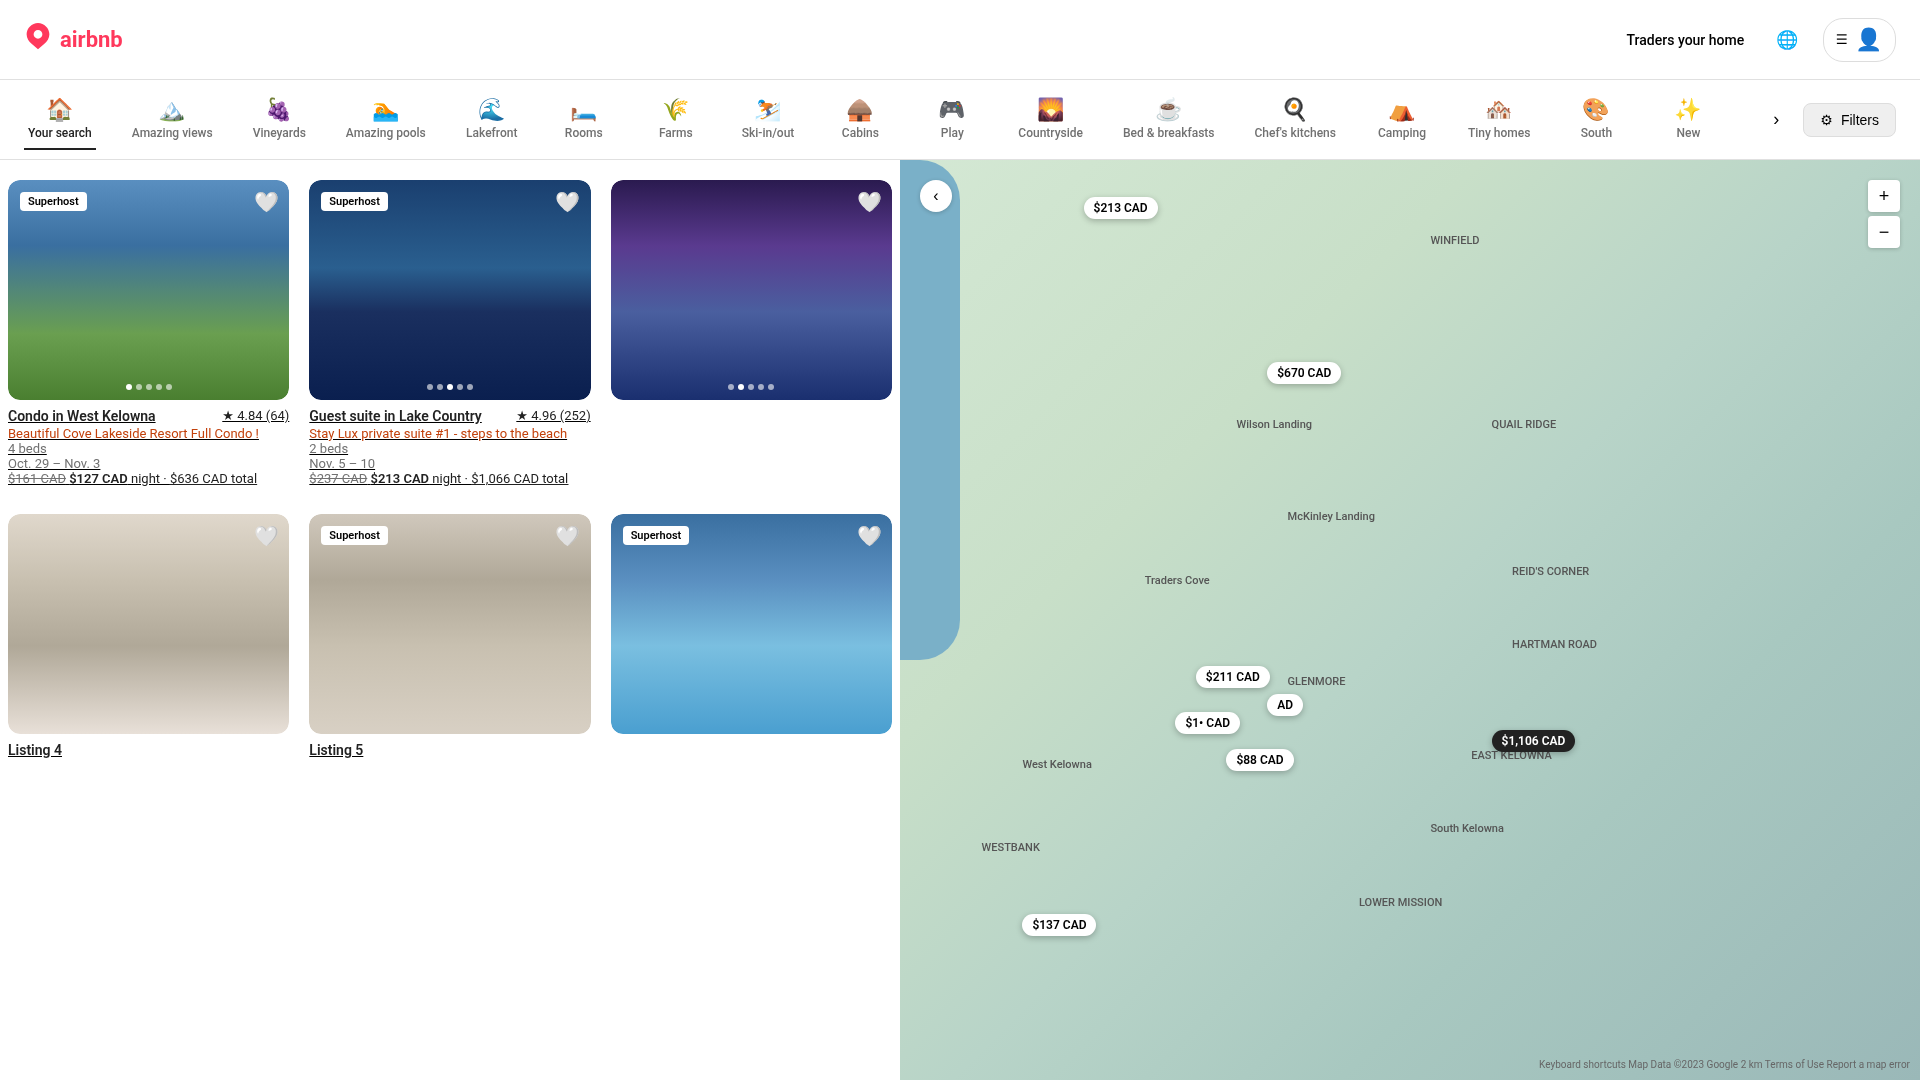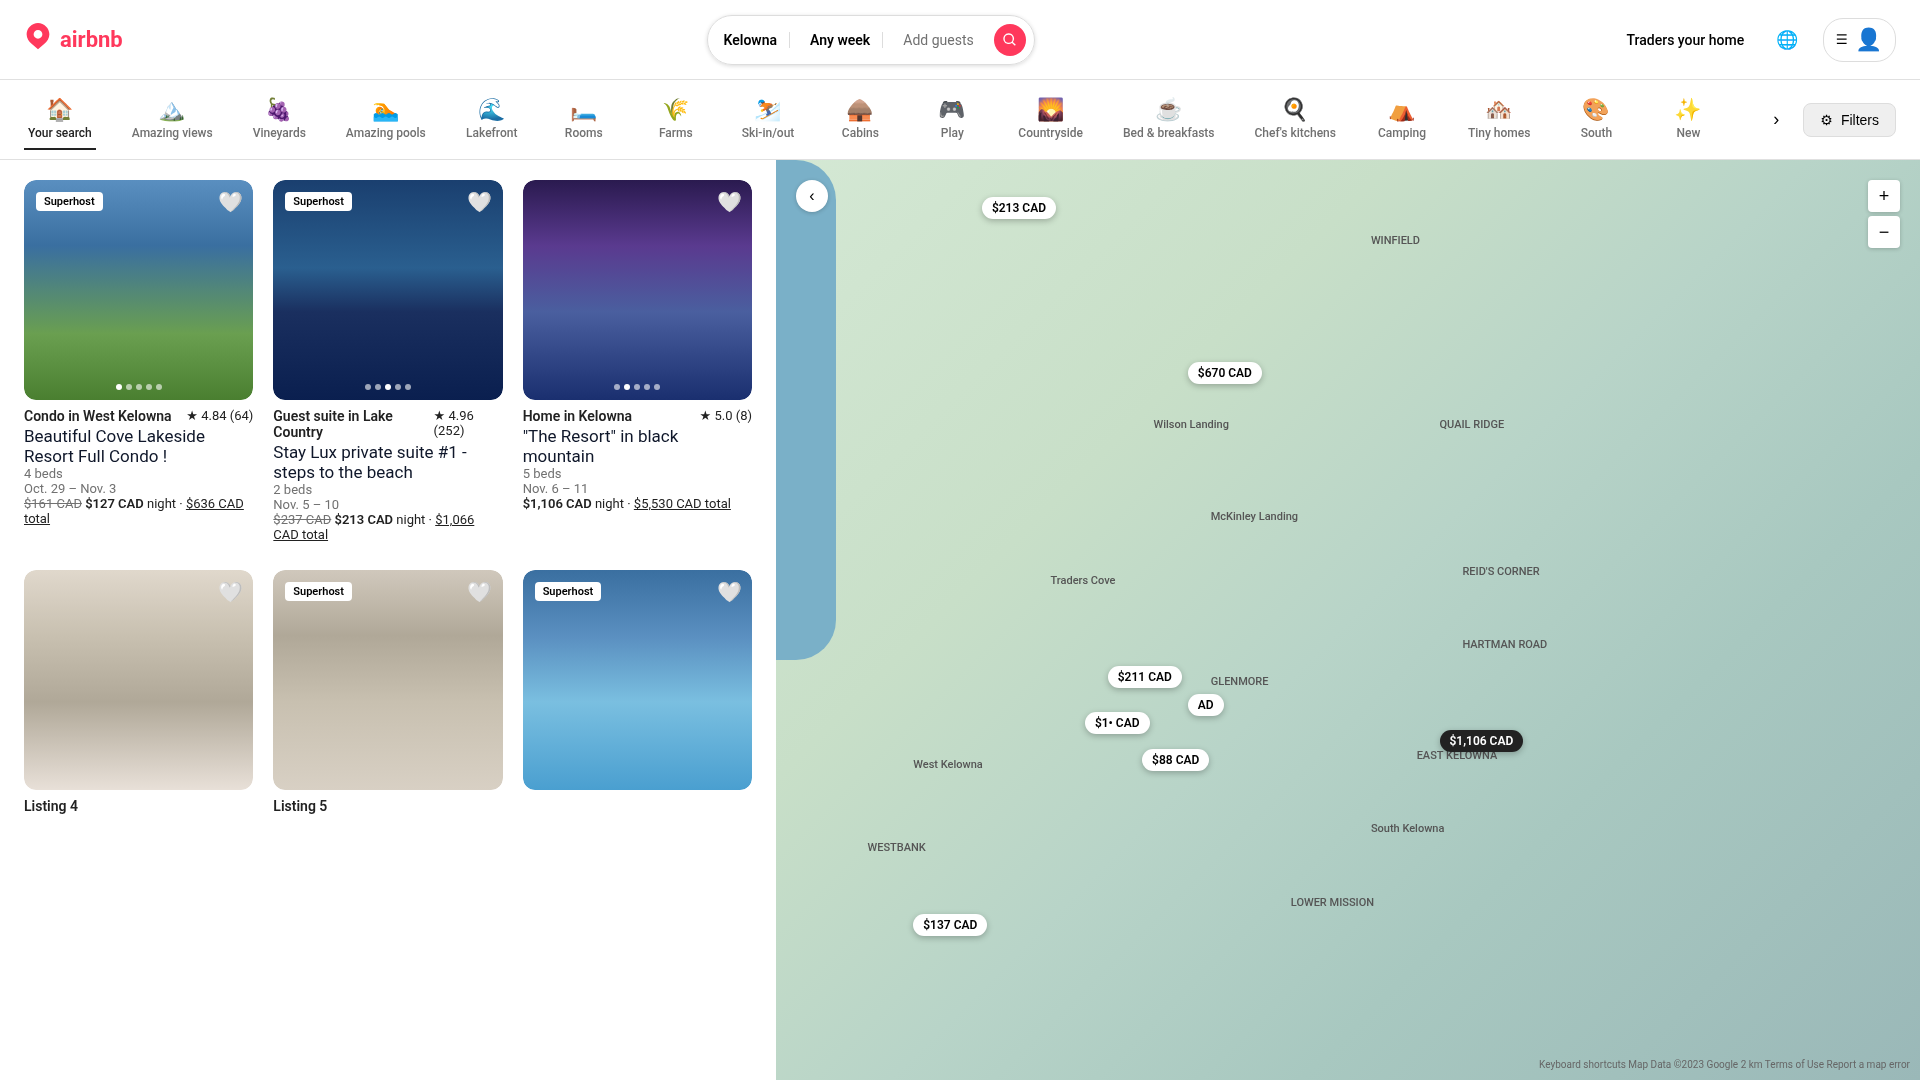--- a/index.html
+++ b/index.html
@@ -44,21 +44,21 @@
     .category-item.active { border-bottom: 2px solid #222; }
     .category-icon { font-size: 22px; color: #717171; }
     .category-item.active .category-icon { color: #222; }
     .category-label { font-size: 12px; color: #717171; white-space: nowrap; font-weight: 500; }
     .category-item.active .category-label { color: #222; }
     .category-next-btn { background: none; border: none; cursor: pointer; padding: 8px; font-size: 18px; }
     .filters-btn { display: flex; align-items: center; gap: 8px; border: 1px solid #ddd; border-radius: 8px; padding: 8px 16px; cursor: pointer; font-size: 14px; font-weight: 500; margin-left: 16px; }
 
     
     .main { padding-top: 160px; display: flex; height: 1080px; }
-    .listings { width: 776px; overflow-y: auto; padding: 20px 24px; }
+    .listings { width: 900px; overflow-y: auto; padding: 20px 8px; text-decoration: underline; }
     .listings-grid { display: grid; grid-template-columns: repeat(3, 1fr); gap: 20px; }
 
     
     .listing-card { cursor: pointer; }
     .listing-img-container { position: relative; border-radius: 12px; overflow: hidden; }
     .listing-img-placeholder { width: 100%; height: 220px; border-radius: 12px; overflow: hidden; position: relative; }
     .superhost-badge {
       position: absolute; top: 12px; left: 12px; background: #fff;
       border-radius: 4px; padding: 3px 8px; font-size: 11px; font-weight: 600; z-index: 2;
     }
@@ -66,21 +66,21 @@
       position: absolute; top: 10px; right: 10px; background: none; border: none;
       cursor: pointer; z-index: 2; font-size: 20px;
     }
     .listing-dots { position: absolute; bottom: 10px; left: 50%; transform: translateX(-50%); display: flex; gap: 4px; }
     .dot { width: 6px; height: 6px; border-radius: 50%; background: rgba(255,255,255,0.6); }
     .dot.active { background: #fff; }
     .listing-info { padding: 8px 0; }
     .listing-title-row { display: flex; justify-content: space-between; align-items: flex-start; }
     .listing-title { font-size: 14px; font-weight: 600; color: #222; }
     .listing-rating { font-size: 13px; color: #222; display: flex; align-items: center; gap: 3px; }
-    .listing-subtitle { font-size: 17px; color: #0f172a; margin-top: 2px; }
+    .listing-subtitle { font-size: 13px; color: #c2410c; margin-top: 2px; }
     .listing-beds { font-size: 13px; color: #717171; }
     .listing-dates { font-size: 13px; color: #717171; }
     .listing-price { font-size: 13px; color: #222; }
     .price-crossed { text-decoration: line-through; color: #717171; }
     .price-highlight { font-weight: 600; }
     .price-total { text-decoration: underline; }
 
     
     .map-panel { flex: 1; position: relative; background: #e8f0e8; overflow: hidden; }
     .map-bg {
@@ -123,30 +123,20 @@
 <div class="header">
   <div class="logo">
     <span class="logo-icon">
       <svg width="28" height="28" viewBox="0 0 32 32" fill="#FF385C">
           <path d="M16 1C9 1 3 7 3 14c0 4.5 2.5 8.5 6 11L16 31l7-6c3.5-2.5 6-6.5 6-11 0-7-6-13-13-13zm0 18a5 5 0 1 1 0-10 5 5 0 0 1 0 10z"></path>
         </svg>
     </span>
     <span class="logo-text">airbnb</span>
   </div>
 
-  <div class="search-bar">
-    <span class="search-bar-location">Kelowna</span>
-    <span class="search-bar-date">Any week</span>
-    <span class="search-bar-guests">Add guests</span>
-    <button class="search-btn">
-      <svg viewBox="0 0 24 24">
-          <path d="M10 2a8 8 0 1 0 4.906 14.32l4.387 4.387 1.414-1.414-4.387-4.387A8 8 0 0 0 10 2zm0 2a6 6 0 1 1 0 12A6 6 0 0 1 10 4z"></path>
-        </svg>
-    </button>
-  </div>
 
   <div class="header-right">
     <span class="airbnb-your-home">Traders your home</span>
     <button class="globe-btn">🌐</button>
     <button class="menu-btn">
       <span>☰</span>
       <span style="font-size:22px;">👤</span>
     </button>
   </div>
 </div>
@@ -286,30 +276,20 @@
       <div class="listing-img-placeholder img-placeholder-3" style="border-radius:12px;"></div>
 
       <button class="wishlist-btn">🤍</button>
       <div class="listing-dots">
               <span class="dot"></span>
               <span class="dot active"></span>
               <span class="dot"></span>
               <span class="dot"></span>
               <span class="dot"></span>
             </div>
-    </div>
-    <div class="listing-info">
-      <div class="listing-title-row">
-        <span class="listing-title">Home in Kelowna</span>
-        <span class="listing-rating">★ 5.0 (8)</span>
-      </div>
-      <div class="listing-subtitle">"The Resort" in black mountain</div>
-      <div class="listing-beds">5 beds</div>
-      <div class="listing-dates">Nov. 6 – 11</div>
-      <div class="listing-price"><span class="price-highlight">$1,106 CAD</span> night · <span class="price-total">$5,530 CAD total</span></div>
     </div>
   </div>
         <div class="listing-card">
     <div class="listing-img-container">
       <div class="listing-img-placeholder img-placeholder-4" style="border-radius:12px;"></div>
 
       <button class="wishlist-btn">🤍</button>
 
     </div>
     <div class="listing-info">

